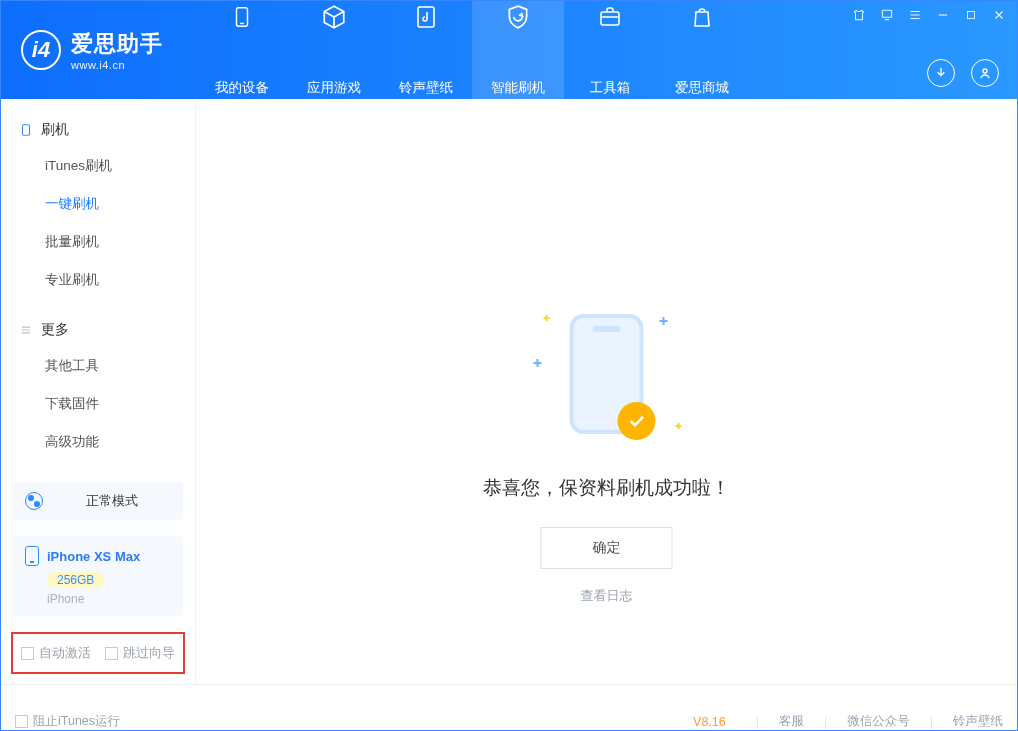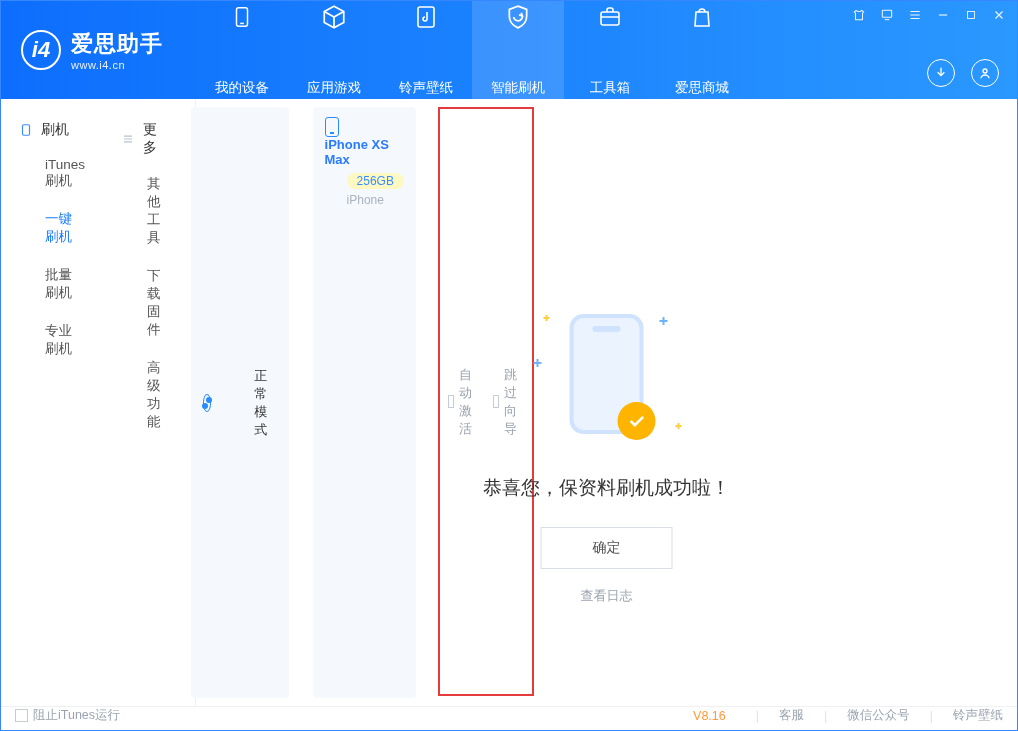--- a/index.html
+++ b/index.html
@@ -13,21 +13,21 @@
 .nav { display: flex; }
 .nav-item { width: 92px; display: flex; flex-direction: column; align-items: center; justify-content: center; cursor: pointer; font-size: 13.5px; gap: 44px; }
 .nav-item.active { background: rgba(255,255,255,.14); }
 .nav-item .ico { width: 28px; height: 26px; margin-bottom: 5px; display:flex; align-items:center; justify-content:center; }
 .win-ctrls { position: absolute; top: 6px; right: 10px; display: flex; gap: 12px; }
 .win-ctrls span { width: 16px; height: 16px; display: inline-flex; align-items: center; justify-content: center; cursor: pointer; opacity:.9; }
 .header-right-icons { position: absolute; right: 18px; bottom: 12px; display: flex; gap: 16px; }
 .hr-icon { width: 28px; height: 28px; border: 1.5px solid #fff; border-radius: 50%; display: flex; align-items: center; justify-content: center; cursor: pointer; }
 
 .body { flex: 1; display: flex; overflow: hidden; }
-.sidebar { width: 195px; border-right: 1px solid #eef0f3; display: flex; }
+.sidebar { width: 195px; border-right: 1px solid #eef0f3; display: flex; flex-direction: column; }
 .side-group { padding: 14px 0 0 0; }
 .side-head { display: flex; align-items: center; padding: 8px 18px; font-size: 14px; color: #333; font-weight: 500; }
 .side-head .sq { width: 14px; height: 14px; margin-right: 8px; display:flex; align-items:center; justify-content:center; }
 .side-sub { padding: 10px 18px 10px 44px; font-size: 13.5px; color: #555; cursor: pointer; }
 .side-sub.active { color: #1a7bff; }
 .side-spacer { flex: 1; }
 .device-card { margin: 8px 12px; background: #f5f8fc; border-radius: 4px; padding: 10px 12px; font-size: 13px; color: #333; gap: 35px; }
 .device-card.normal { display: flex; align-items: center; }
 .device-card .status-ico { width: 18px; height: 18px; border: 1.5px solid #2a8bff; border-radius: 50%; margin-right: 8px; position: relative;}
 .device-card .status-ico::before, .device-card .status-ico::after { content:""; position:absolute; background:#2a8bff; width:6px; height:6px; border-radius:50%;}
@@ -49,21 +49,21 @@
 .sparkle::before{width:100%;height:2px;top:50%;left:0;transform:translateY(-50%);}
 .sparkle::after{width:2px;height:100%;left:50%;top:0;transform:translateX(-50%);}
 .phone-illus { width: 74px; height: 120px; border: 4px solid #cfe3ff; border-radius: 14px; margin: 0 auto; position: relative; background:#eaf3ff; }
 .phone-illus::before { content:""; position:absolute; top:8px; left:50%; transform:translateX(-50%); width:28px; height:6px; border-radius:3px; background:#cfe3ff;}
 .check-badge { position:absolute; right:-16px; bottom:-10px; width:38px; height:38px; background:#ffb400; border-radius:50%; display:flex; align-items:center; justify-content:center;}
 .check-badge svg{width:20px;height:20px;}
 .msg { margin-top: 36px; font-size: 19px; color: #333; }
 .ok-btn { margin: 26px auto 0; width: 132px; height: 42px; border: 1px solid #d9dee5; background: #fff; color: #555; font-size: 14px; display: flex; align-items: center; justify-content: center; cursor: pointer; }
 .log-link { margin-top: 18px; color: #9aa3af; font-size: 13px; cursor: pointer; }
 
-.footer { height: 24px; border-top: 1px solid #eef0f3; display: flex; align-items: flex-start; padding: 0 14px; font-size: 12.5px; color: #9aa3af; }
+.footer { height: 46px; border-top: 1px solid #eef0f3; display: flex; align-items: flex-end; padding: 0 14px; font-size: 12.5px; color: #9aa3af; }
 .footer .left { display: flex; align-items: center; gap: 6px; }
 .footer .right { margin-left: auto; display: flex; align-items: center; gap: 20px; }
 .footer .ver { color: #ff9a3c; margin-right: 10px; }
 .footer .sep { color: #dfe3e9; }
 .footer .link { cursor: pointer; color:#9aa3af; }
 </style>
 </head>
 <body>
 
 <div class="header">

